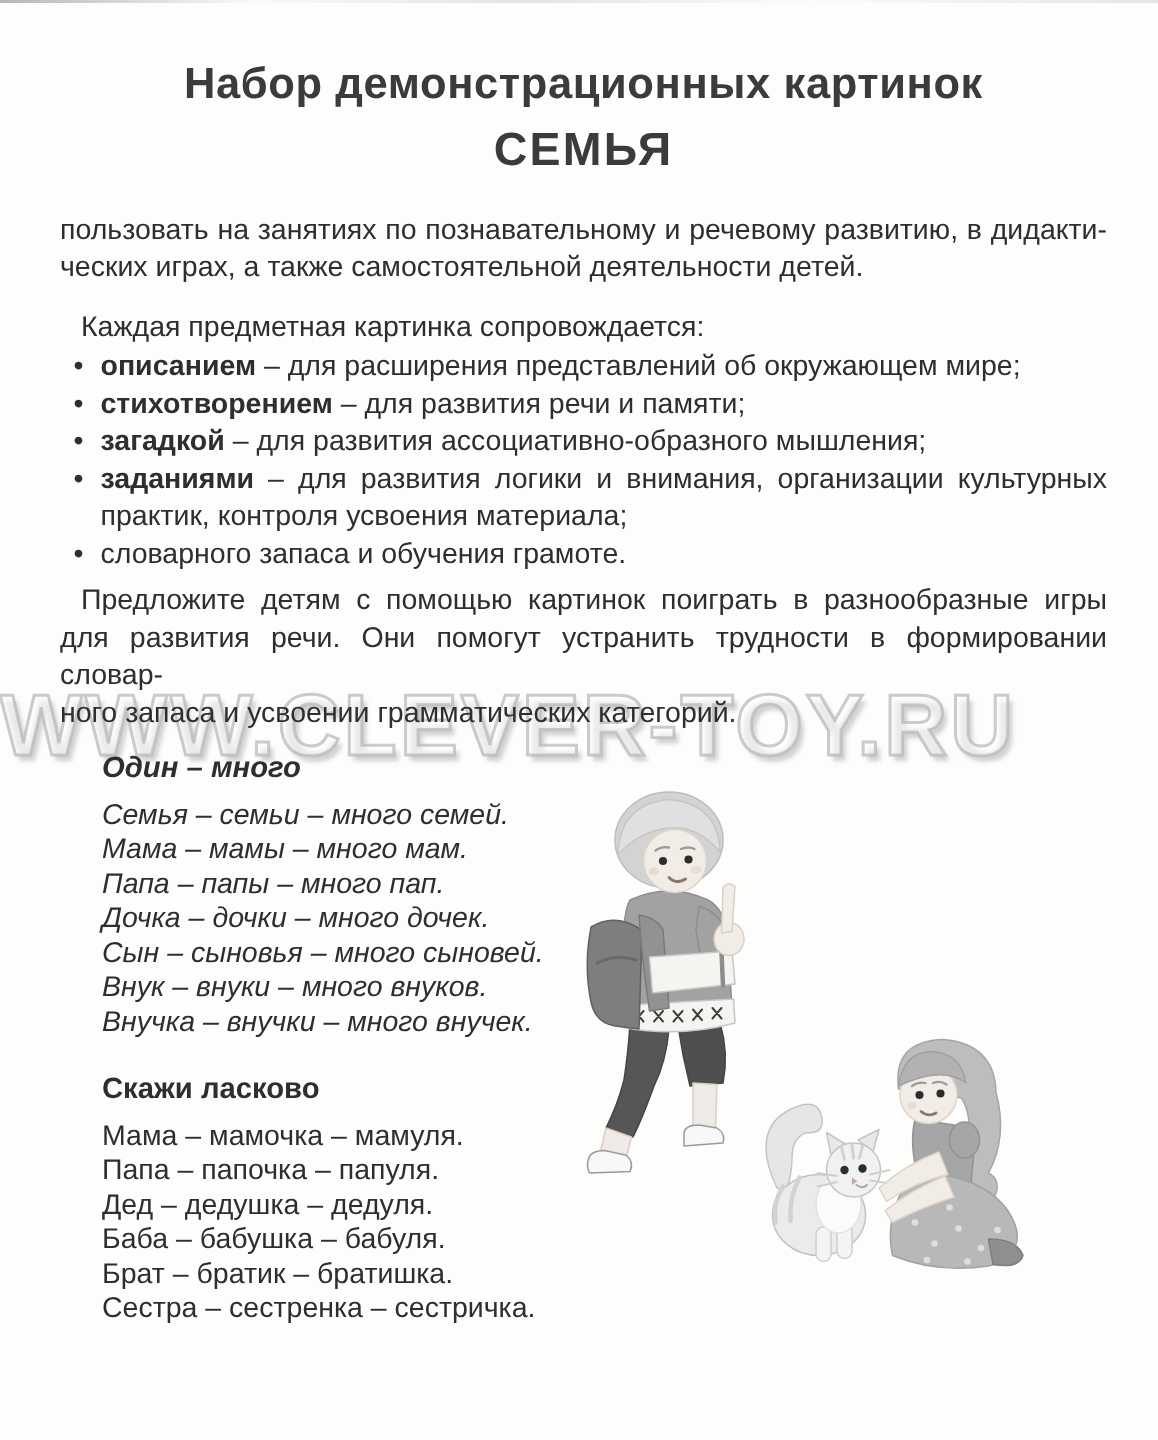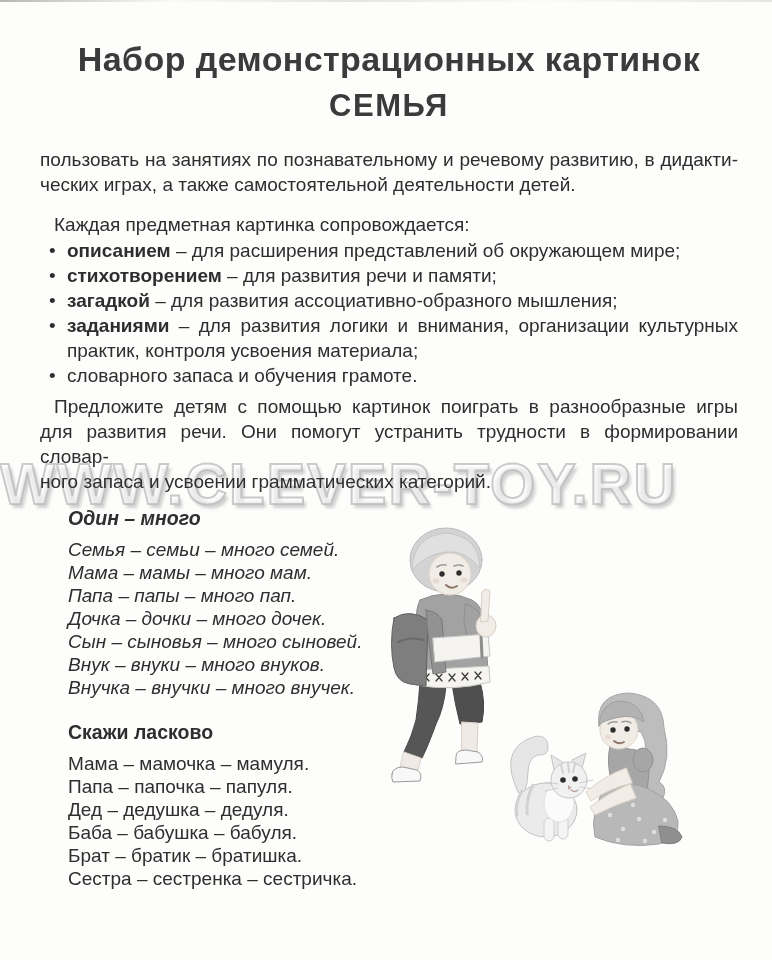--- a/index.html
+++ b/index.html
@@ -8,21 +8,21 @@
     background:#fdfdfc;color:#2e2e2e;
     font-family:"Liberation Sans","DejaVu Sans",sans-serif;
   }
   .edge-top{
     position:absolute;top:0;left:0;width:100%;height:2px;opacity:.45;
     background:linear-gradient(90deg,rgba(80,80,80,.9),rgba(200,200,200,.15) 22%,
       rgba(140,140,140,.5) 45%,rgba(220,220,220,.1) 70%,rgba(120,120,120,.4));
   }
   .content{position:absolute;left:40px;top:0;width:698px;z-index:2;}
   .title{margin-top:40px;text-align:center;font-weight:bold;color:#3b3b3b;}
-  .title .t1{font-size:34px;letter-spacing:.4px;}
+  .title .t1{font-size:29px;letter-spacing:.4px;}
   .title .t2{font-size:31px;margin-top:9px;letter-spacing:1.5px;}
   .para,.acc-head,.bullet-item{font-size:19px;line-height:25px;}
   .jl{text-align:justify;text-align-last:justify;}
   .ll{text-align:left;}
   .ind{text-indent:14px;}
   .b{font-weight:bold;}
   #p1{margin-top:23px;}
   .acc-head{margin-top:15px;}
   .bullets{margin-top:1px;}
   .bullet-item{position:relative;padding-left:27px;}

